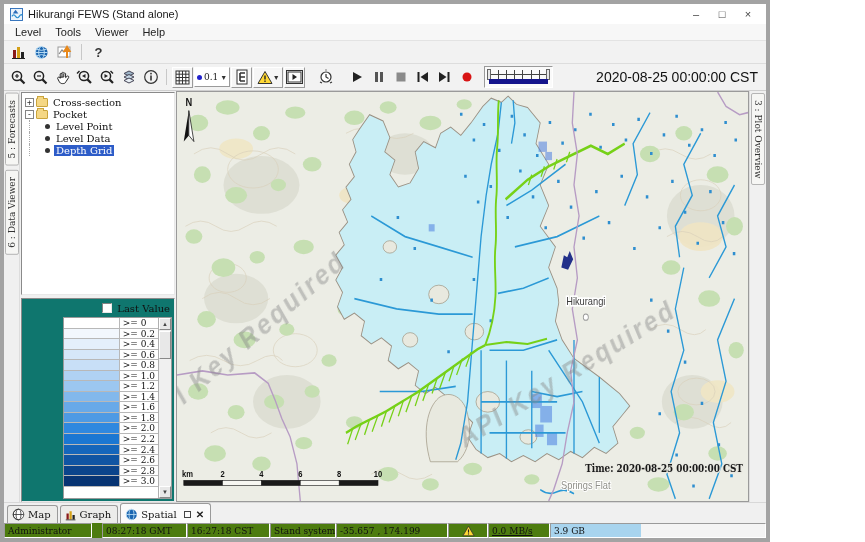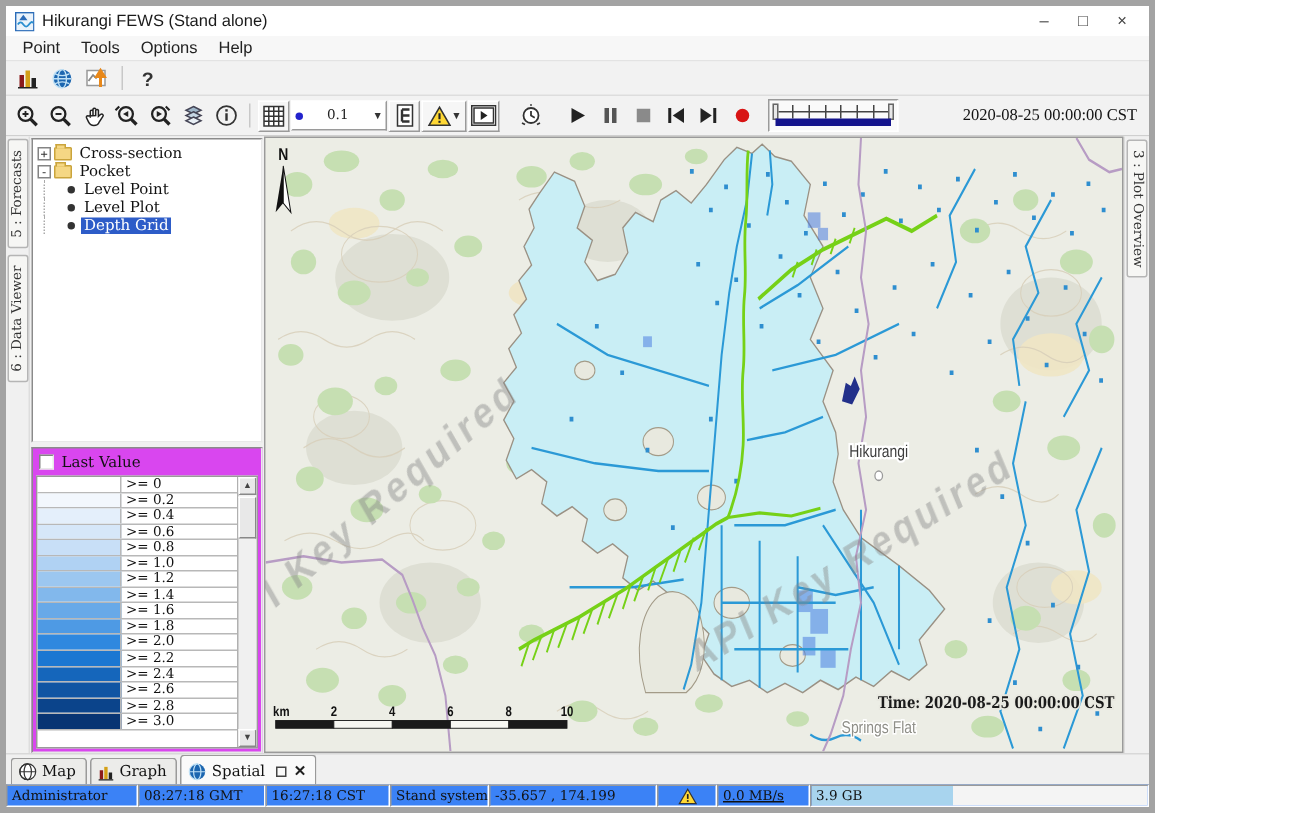--- a/index.html
+++ b/index.html
@@ -16,47 +16,47 @@
 
   .menu-bar { height:17px; background:#f7f7f7; border-bottom:1px solid #e3e3e3; display:flex; align-items:center; gap:0; padding-left:4px; flex:0 0 auto; }
   .menu-item { font-size:11px; color:#222; padding:1px 7px; }
 
   .toolbar1 { height:23px; background:#f2f2f2; border-bottom:1px solid #ddd; display:flex; align-items:center; padding-left:4px; gap:2px; flex:0 0 auto; }
   .toolbar2 { height:27px; background:#f2f2f2; border-bottom:1px solid #cfcfcf; display:flex; align-items:center; padding:0 4px; gap:1px; flex:0 0 auto; }
   .tb-btn { width:21px; height:21px; display:flex; align-items:center; justify-content:center; border:1px solid transparent; }
   .tb-btn.raised { border:1px solid; border-color:#fff #9a9a9a #9a9a9a #fff; background:#f6f6f6; }
   .tb-sep { width:1px; height:16px; background:#c8c8c8; margin:0 4px; }
   .tb-gap { width:8px; }
-  .dropdown-box { display:flex; align-items:center; border:1px solid; border-color:#fff #9a9a9a #9a9a9a #fff; background:#fff; height:20px; padding:0 2px; gap:16px; }
+  .dropdown-box { display:flex; align-items:center; border:1px solid; border-color:#fff #9a9a9a #9a9a9a #fff; background:#fff; height:20px; padding:0 2px; gap:2px; }
   .dd-val { font-size:9px; font-family:"DejaVu Serif", serif; color:#222; }
   .dd-arrow { font-size:7px; color:#333; }
   .blue-dot { width:5px; height:5px; border-radius:50%; background:#2222cc; }
 
   .timeline-wrap { flex:1; display:flex; align-items:center; margin:0 6px; height:22px; border:1px solid; border-color:#9a9a9a #fff #fff #9a9a9a; background:#fafafa; position:relative; padding:2px 4px; }
   .timeline-inner { position:relative; flex:1; height:100%; }
   .tl-line { position:absolute; left:0; right:0; top:5px; height:1px; background:#444; }
   .tl-ticks { position:absolute; left:0; right:0; top:1px; height:9px; display:flex; justify-content:space-between; }
   .tl-tick { width:1px; height:9px; background:#444; }
   .tl-handle { position:absolute; top:0; width:4px; height:11px; background:#e8e8e8; border:1px solid #666; }
   .tl-bar { position:absolute; left:0; right:0; bottom:1px; height:5px; background:#14148c; }
-  .tb-datetime { font-size:11px; font-family:Liberation Serif, serif; color:#111; white-space:nowrap; padding:0 4px;margin-left:32px; }
+  .tb-datetime { font-size:14px; font-family:Liberation Sans, sans-serif; color:#111; white-space:nowrap; padding:0 4px;margin-left:32px; }
 
   
   .content { flex:1; display:flex; min-height:0; background:#f0f0f0; }
   .vstrip { flex:0 0 auto; display:flex; flex-direction:column; align-items:center; background:#f0f0f0; padding-top:2px; gap:4px; }
   .vstrip.left { width:16px; border-right:1px solid #ddd; }
   .vstrip.right { width:17px; border-left:1px solid #ddd; }
   .vtab { font-size:9px; font-family:"DejaVu Serif", serif; color:#333; background:#f6f6f4; border:1px solid #b5b5b5; border-radius:2px; padding:6px 1px; white-space:nowrap; }
   .vtab.ltr { writing-mode:vertical-rl; transform:rotate(180deg); }
   .vtab.rtl { writing-mode:vertical-rl; }
 
   .left-panel { width:156px; flex:0 0 auto; display:flex; flex-direction:column; background:#f0f0f0; padding:1px 1px 0 1px; }
   .tree-box { height:203px; background:#fff; border:1px solid; border-color:#8a8a8a #e8e8e8 #e8e8e8 #8a8a8a; overflow:hidden; padding:3px 2px; }
   .panel-split { height:3px; }
-  .legend-box { flex:1; background:#d946ef; border:1px solid; border-color:#8a8a8a #e8e8e8 #e8e8e8 #8a8a8a; display:flex; flex-direction:column; overflow:hidden; }
+  .legend-box { flex:1; background:#0f766e; border:1px solid; border-color:#8a8a8a #e8e8e8 #e8e8e8 #8a8a8a; display:flex; flex-direction:column; overflow:hidden;align-items:flex-end; }
 
   .tree-row { display:flex; align-items:center; height:12px; font-size:10px; font-family:"DejaVu Serif", serif; color:#111; white-space:nowrap; }
   .tree-expander { width:9px; height:9px; border:1px solid #848484; background:#fff; font-size:8px; line-height:7px; text-align:center; color:#333; margin:0 2px 0 1px; flex:0 0 auto; font-family:"DejaVu Sans Mono", monospace; }
   .tree-folder { width:12px; height:9px; background:#f5d784; border:1px solid #caa43c; border-radius:1px; margin-right:3px; flex:0 0 auto; position:relative; }
   .tree-folder::before { content:""; position:absolute; top:-3px; left:0; width:5px; height:2px; background:#f5d784; border:1px solid #caa43c; border-bottom:none; }
   .tree-bullet { width:5px; height:5px; border-radius:50%; background:#333; margin:0 4px 0 2px; flex:0 0 auto; }
   .tree-indent { width:14px; flex:0 0 auto; border-left:1px dotted #aaa; height:12px; margin-left:5px; }
   .tree-label { padding:0 2px; }
   .tree-label.selected { background:#2d5cc8; color:#fff; }
 
@@ -78,25 +78,25 @@
 
   
   .bottom-tabs { height:21px; background:#f0f0f0; display:flex; align-items:flex-end; padding-left:3px; gap:2px; border-top:1px solid #d8d8d8; flex:0 0 auto; }
   .btab { display:flex; align-items:center; gap:3px; font-size:10px; font-family:"DejaVu Serif", serif; color:#111; background:#ececea; border:1px solid #9a9a9a; border-bottom:none; border-radius:3px 3px 0 0; padding:2px 6px 2px 4px; height:18px; }
   .btab.active { background:#fafafa; height:20px; padding-top:3px; }
   .btab .tclose { font-size:10px; font-weight:bold; color:#222; margin-left:2px; }
   .btab .tmax { width:7px; height:7px; border:1px solid #444; margin-left:4px; }
   .logs-row { height:21px; background:#f0f0f0; display:flex; align-items:center; padding-left:4px; flex:0 0 auto; }
   .logs-btn { font-size:10px; font-family:"DejaVu Serif", serif; color:#111; background:#f2f2f0; border:1px solid; border-color:#fff #8a8a8a #8a8a8a #fff; outline:1px solid #aaa; padding:1px 7px; }
 
-  .status-bar { height:15px; background:#3b82f6; display:flex; flex:0 0 auto; font-size:9px; font-family:"DejaVu Serif", serif; color:#111;justify-content:flex-end; }
+  .status-bar { height:15px; background:#4d7c0f; display:flex; flex:0 0 auto; font-size:9px; font-family:"DejaVu Serif", serif; color:#111;justify-content:flex-end; }
   .sb-cell { border:1px solid; border-color:#9a9a9a #fff #fff #9a9a9a; padding:1px 3px; white-space:nowrap; overflow:hidden; display:flex; align-items:center; }
   .sb-user { width:88px; }
   .sb-systime { width:278px; }
-  .sb-gmt { width:85px; }
+  .sb-gmt { width:85px;margin-left:10px; }
   .sb-cst { width:83px; }
   .sb-mode { width:66px; }
   .sb-coord { width:112px; }
   .sb-warn { width:40px; justify-content:center; }
   .sb-rate { width:62px;text-decoration:underline; }
   .sb-mem { flex:1; background:linear-gradient(to right,#a8d4ee 0 42%, #f4f4f4 42%); }
 </style>
 </head>
 <body>
 
@@ -110,23 +110,23 @@
     </svg>
     <span class="title-text">Hikurangi FEWS  (Stand alone)</span>
     <div class="win-controls">
       <span class="win-btn">–</span>
       <span class="win-btn">□</span>
       <span class="win-btn">×</span>
     </div>
   </div>
 
   <div class="menu-bar">
-    <span class="menu-item">Point</span>
+    <span class="menu-item">Level</span>
     <span class="menu-item">Tools</span>
-    <span class="menu-item">Options</span>
+    <span class="menu-item">Viewer</span>
     <span class="menu-item">Help</span>
   </div>
 
   <div class="toolbar1">
     <div class="tb-btn">
       <svg width="16" height="16" viewBox="0 0 16 16">
         <rect x="2" y="6" width="3" height="8" fill="#8a1a1a"></rect>
           <rect x="6" y="3" width="3" height="11" fill="#d4a017"></rect>
           <rect x="10" y="8" width="3" height="6" fill="#222"></rect>
         <line x1="1" y1="14.5" x2="14" y2="14.5" stroke="#222"></line>
@@ -316,21 +316,21 @@
             <span class="tree-label">Pocket</span>
           </div>
           <div class="tree-row">
             <span class="tree-indent"></span>
             <span class="tree-bullet"></span>
             <span class="tree-label">Level Point</span>
           </div>
           <div class="tree-row">
             <span class="tree-indent"></span>
             <span class="tree-bullet"></span>
-            <span class="tree-label">Level Plot</span>
+            <span class="tree-label">Level Data</span>
           </div>
           <div class="tree-row">
             <span class="tree-indent"></span>
             <span class="tree-bullet"></span>
             <span class="tree-label selected">Depth Grid</span>
           </div>
         </div>
       <div class="panel-split"></div>
       <div class="legend-box">
         <div class="legend-header">

